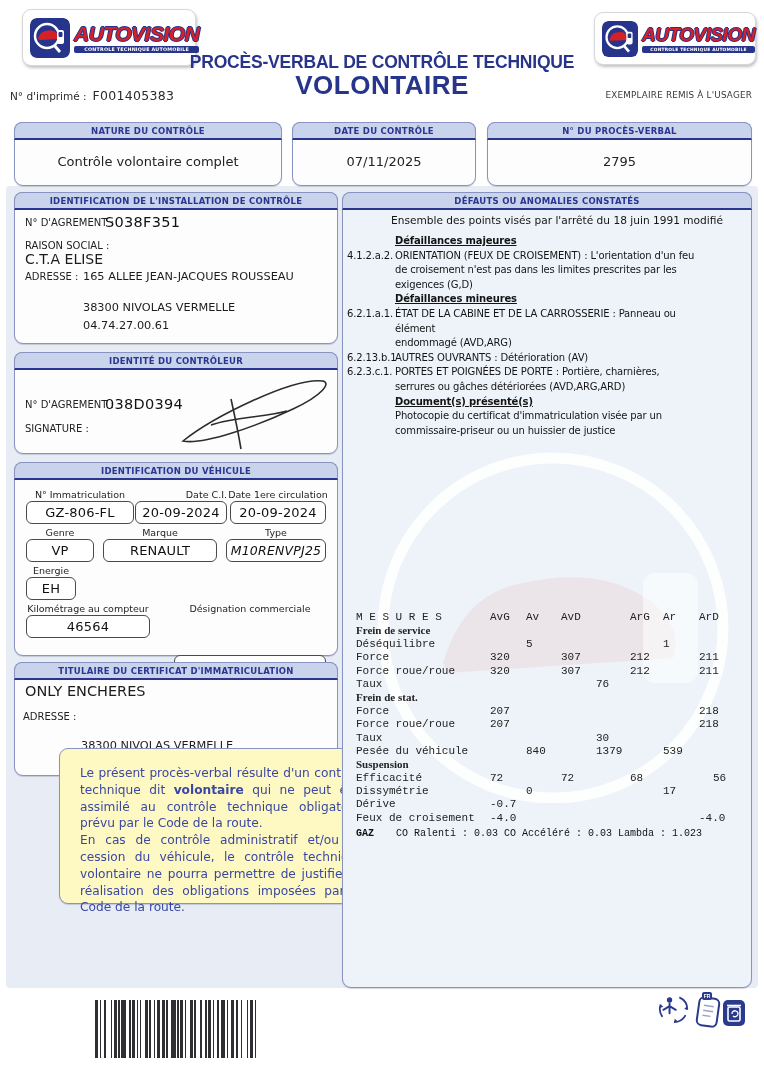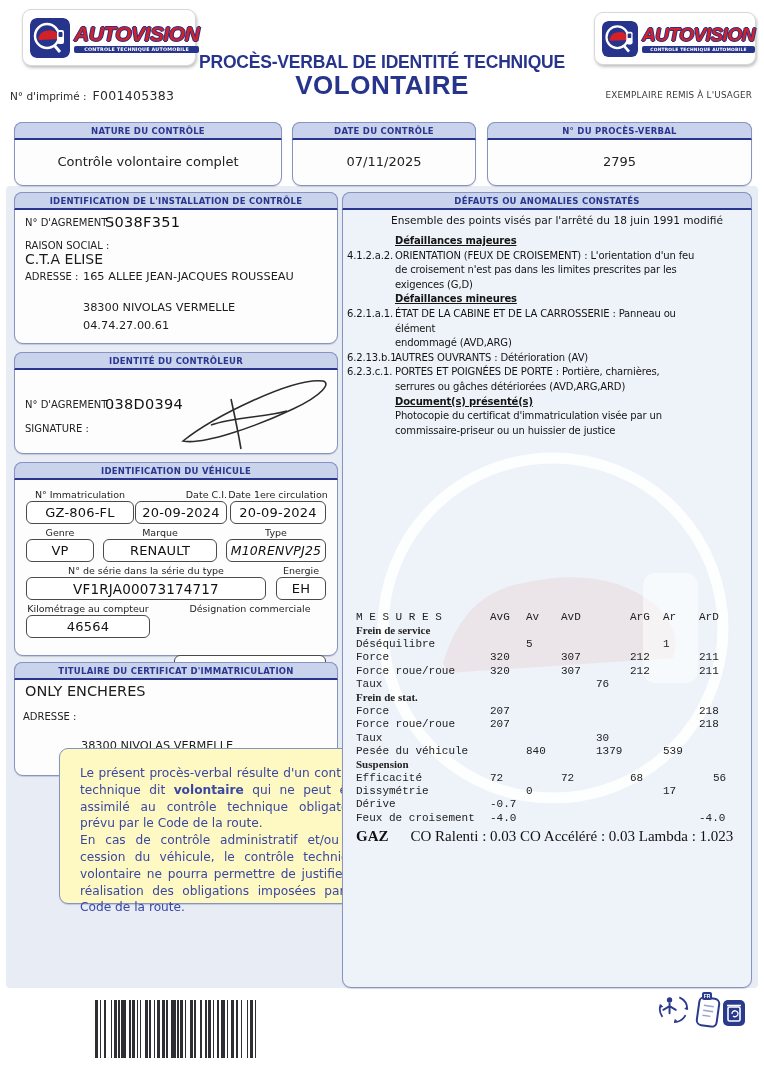--- a/index.html
+++ b/index.html
@@ -59,21 +59,21 @@
   .ditem{position:relative;padding-left:48px;}
   .dcode{position:absolute;left:0;top:0;white-space:nowrap;}
   .dtext{white-space:pre-line;display:block;}
 
   
   .mesures{position:absolute;left:13px;top:418px;width:392px;z-index:1;
         font-family:"Liberation Mono","DejaVu Sans Mono",monospace;font-size:11px;color:#222;}
   .mrow{position:relative;height:13.4px;}
   .mrow span{position:absolute;top:0;white-space:nowrap;}
   .mbold{font-weight:bold;font-family:Liberation Serif, serif;}
-  .gazline{position:relative;margin-top:3px;font-family:Liberation Serif, serif;font-size:15px;color:#111;}
+  .gazline{position:relative;margin-top:3px;font-family:Liberation Mono, monospace;font-size:10px;color:#111;}
   .gazline b{margin-right:22px;}
 
   
   .legal{position:absolute;top:16px;left:20px;right:18px;font-size:12.2px;line-height:16.8px;
         color:#3a47a3;text-align:justify;}
 
   
   .barcode{position:absolute;left:95px;top:1000px;width:165px;height:58px;}
   .barcode div{position:absolute;top:0;bottom:0;background:#2e2e33;}
   .bottom-icons{position:absolute;right:18px;top:992px;display:flex;align-items:flex-start;gap:4px;}
@@ -107,21 +107,21 @@
       <rect x="27" y="12" width="7" height="14" rx="2" fill="#fff"></rect>
       <rect x="28.5" y="14" width="4" height="5" rx="1" fill="#27348b"></rect>
       <line x1="24" y1="27" x2="30" y2="34" stroke="#fff" stroke-width="3"></line>
     </svg>
     <div class="logo-right-col">
       <span class="logo-brand" style="font-size:19px;">AUTOVISION</span>
       <span class="logo-tag" style="font-size:4.4px;">CONTROLE TECHNIQUE AUTOMOBILE</span>
     </div>
   </div>
 
-  <div class="title1">PROCÈS-VERBAL DE IDENTITÉ TECHNIQUE</div>
+  <div class="title1">PROCÈS-VERBAL DE CONTRÔLE TECHNIQUE</div>
   <div class="title2">VOLONTAIRE</div>
   <div class="printed">
     <span>N° d'imprimé :</span><b>F001405383</b>
   </div>
   <div class="copynote">EXEMPLAIRE REMIS À L'USAGER</div>
 
   <div class="fbox" style="left:14px;top:122px;width:266px;height:62px;">
     <div class="band">NATURE DU CONTRÔLE</div>
     <div class="boxval">Contrôle volontaire complet</div>
   </div>
@@ -182,24 +182,20 @@
       <div class="vgroup" style="width:112px;">
         <span class="vlabel">Marque</span>
         <span class="vbox">RENAULT</span>
       </div>
       <div class="vgroup" style="width:98px;">
         <span class="vlabel">Type</span>
         <span class="vbox" style="font-size:12.5px;font-style:italic;">M10RENVPJ25</span>
       </div>
     </div>
     <div class="vrow" style="top:102px;">
-      <div class="vgroup" style="width:238px;">
-        <span class="vlabel">N° de série dans la série du type</span>
-        <span class="vbox" style="font-size:13.5px;">VF1RJA00073174717</span>
-      </div>
       <div class="vgroup" style="width:48px;">
         <span class="vlabel">Energie</span>
         <span class="vbox">EH</span>
       </div>
     </div>
     <div class="vrow" style="top:140px;justify-content:flex-start;gap:26px;">
       <div class="vgroup" style="width:122px;">
         <span class="vlabel">Kilométrage au compteur</span>
         <span class="vbox">46564</span>
       </div>

